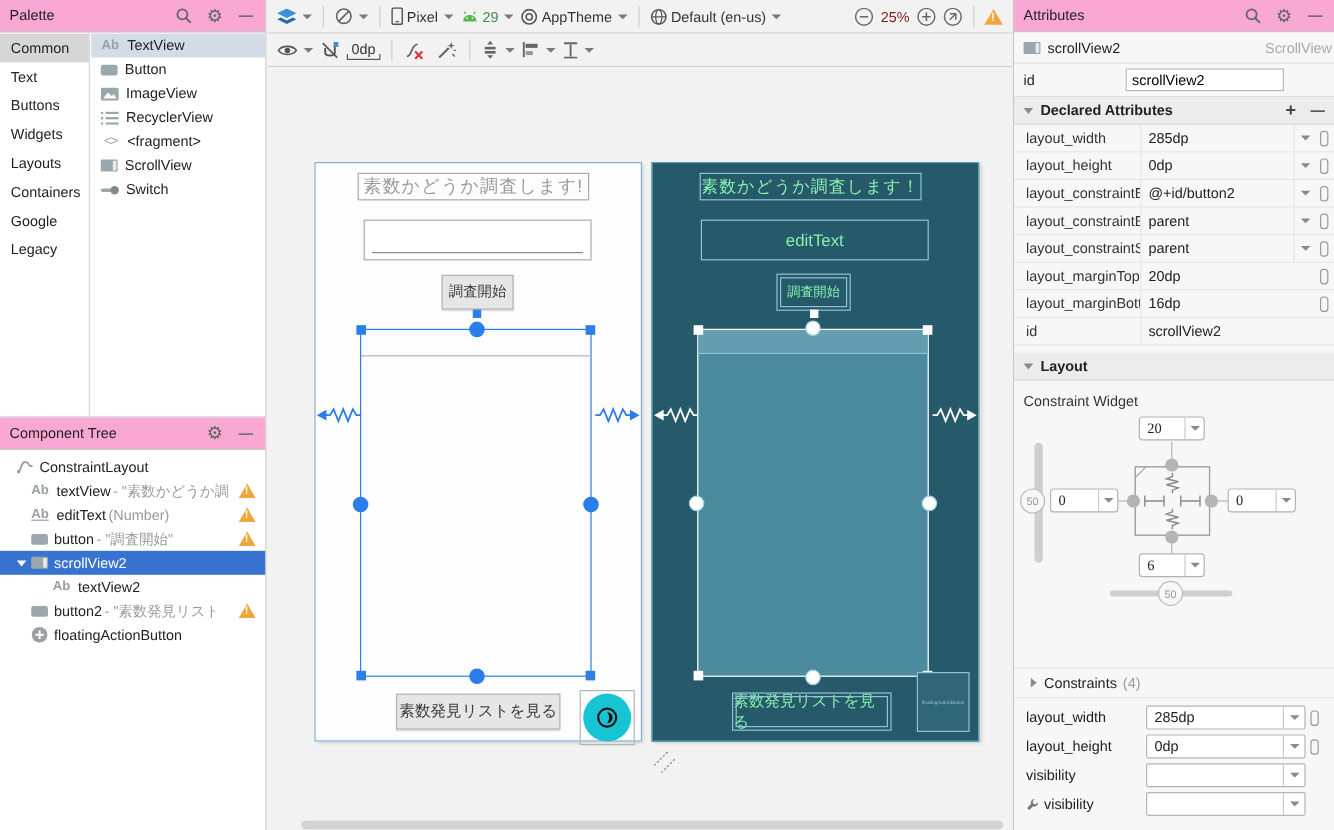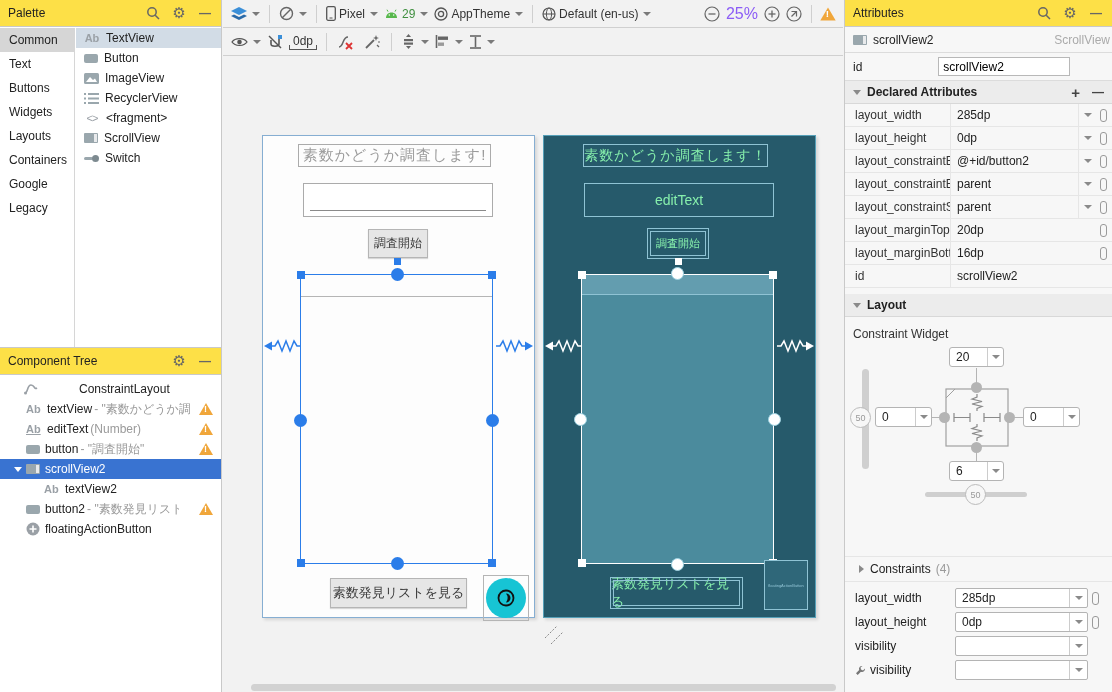--- a/index.html
+++ b/index.html
@@ -1,19 +1,19 @@
 <!DOCTYPE html>
 <html><head>
 <meta charset="utf-8">
 <style>
   * { margin:0; padding:0; box-sizing:border-box; }
   html,body { width:1112px; height:692px; overflow:hidden; }
   body { font-family:"Liberation Sans", sans-serif; font-size:12px; color:#222; background:#f2f2f2; }
   .app { position:relative; width:1112px; height:692px; background:#f2f2f2; }
-  .panel-header { height:27px; background:#fde047; border-bottom:1px solid #c9c9c9; display:flex; align-items:center; padding:0 8px; font-size:12px; color:#222; }
+  .panel-header { height:27px; background:#f9a8d4; border-bottom:1px solid #c9c9c9; display:flex; align-items:center; padding:0 8px; font-size:12px; color:#222; }
   .hdr-icons { margin-left:auto; display:flex; align-items:center; gap:10px; color:#666; }
   .icon-btn { width:16px; height:16px; display:flex; align-items:center; justify-content:center; color:#666; }
   svg { display:block; }
 
   
   .left-panel { position:absolute; left:0; top:0; width:222px; height:692px; background:#fff; border-right:1px solid #c9c9c9; }
   .palette { position:absolute; left:0; top:0; width:100%; height:347px; }
   .pal-cats { position:absolute; left:0; top:28px; width:75px; bottom:0; background:#fff; border-right:1px solid #d6d6d6; }
   .pal-cat { height:24px; line-height:24px; padding-left:9px; cursor:default; }
   .pal-cat.sel { background:#d6d6d6; }
@@ -28,34 +28,34 @@
   .mini-switch { width:15px; height:8px; position:relative; }
   .mini-switch::before { content:""; position:absolute; left:0; top:3px; width:9px; height:3px; background:#9aa7ad; border-radius:2px; }
   .mini-switch::after { content:""; position:absolute; right:0; top:1px; width:7px; height:7px; background:#7d8a90; border-radius:50%; }
   .frag { color:#9aa0a6; font-size:11px; width:16px; text-align:center; letter-spacing:-1px; }
 
   .comp-tree { position:absolute; left:0; top:347px; width:100%; bottom:0; background:#fff; }
   .tree-rows { padding-top:4px; }
   .tree-row { height:20px; display:flex; align-items:center; font-size:12px; position:relative; }
   .tree-row .wtri { position:absolute; right:8px; }
   .tree-row.sel { background:#3973d1; color:#fff; }
-  .tree-ind1 { padding-left:26px; } .tree-ind0 { padding-left:24px;gap:36px; } .tree-ind2 { padding-left:44px; }
+  .tree-ind1 { padding-left:26px; } .tree-ind0 { padding-left:14px; } .tree-ind2 { padding-left:44px; }
   .tree-suffix { color:#9a9a9a; margin-left:2px; white-space:nowrap; overflow:hidden; }
   .tree-icon { margin-right:5px; display:flex; align-items:center; }
   .exp { width:0; height:0; border-left:4px solid transparent; border-right:4px solid transparent; border-top:5px solid #fff; margin:0 4px 0 -14px; }
   .warn-tri { width:0; height:0; border-left:7px solid transparent; border-right:7px solid transparent; border-bottom:12px solid #f0a63a; position:relative; }
   .warn-tri::after { content:"!"; position:absolute; left:-2px; top:1px; font-size:9px; font-weight:bold; color:#fff; }
 
   
   .center { position:absolute; left:223px; top:0; width:620px; height:692px; }
   .tb { height:28px; background:#f2f2f2; border-bottom:1px solid #d0d0d0; display:flex; align-items:center; gap:6px; padding:0 8px; color:#333; }
   .tb-sep { width:1px; height:18px; background:#cfcfcf; margin:0 3px; }
   .caret { width:0; height:0; border-left:4px solid transparent; border-right:4px solid transparent; border-top:4px solid #7a7a7a; margin-left:2px; }
   .tb-group { display:flex; align-items:center; gap:3px; cursor:default; }
-  .zoom-lbl { font-size:16px; color:#8b5cf6; }
+  .zoom-lbl { font-size:12px; color:#7f1d1d; }
   .marg { font-size:12px; border-bottom:1px solid #555; padding:0 4px 1px; position:relative; }
   .marg::before,.marg::after { content:""; position:absolute; bottom:0; width:1px; height:4px; background:#555; }
   .marg::before{left:0;} .marg::after{right:0;}
 
   
   .surface { position:absolute; left:0; top:56px; right:0; bottom:0; background:#f2f2f2; overflow:hidden; }
   .phone { position:absolute; top:79px; width:273px; height:483px; }
   .design-phone { left:39px; background:#fdfdfd; border:1px solid #86aed2; box-shadow:2px 2px 3px rgba(0,0,0,.12); }
   .bp-phone { left:320px; background:#265a6b; border:1px solid #56a0b8; box-shadow:2px 2px 3px rgba(0,0,0,.12); }
   .d-box { position:absolute; border:1px solid #ababab; color:#9b9b9b; display:flex; align-items:center; justify-content:center; }
@@ -101,21 +101,21 @@
   .attr-label { width:105px; padding-left:10px; color:#333; white-space:nowrap; overflow:hidden; flex:none; }
   .attr-val { flex:1; padding-left:6px; border-left:1px solid #e6e6e6; color:#222; height:100%; display:flex; align-items:center; white-space:nowrap; overflow:hidden; }
   .dd-arr { width:18px; height:100%; display:flex; align-items:center; justify-content:center; border-left:1px solid #e6e6e6; flex:none; }
   .dd-arr::after { content:""; width:0; height:0; border-left:4px solid transparent; border-right:4px solid transparent; border-top:4px solid #8a8a8a; }
   .flag { width:7px; height:13px; border:1px solid #9a9a9a; border-radius:3px; margin:0 5px 0 4px; flex:none; }
   .spacer-flag { width:16px; flex:none; }
 
   .cw-label { padding:10px 0 0 8px; color:#333; }
   .cw-area { position:relative; height:215px; }
   .combo { position:absolute; height:20px; background:#fff; border:1px solid #b4b4b4; border-radius:3px; display:flex; align-items:center; font-size:12px; }
-  .combo .cval { padding:0 6px; flex:1; }
+  .combo .cval { padding:0 6px; flex:1;font-family:Liberation Serif, serif; }
   .combo .cdd { width:16px; height:100%; border-left:1px solid #ccc; display:flex; align-items:center; justify-content:center; }
   .combo .cdd::after { content:""; width:0; height:0; border-left:4px solid transparent; border-right:4px solid transparent; border-top:4px solid #8a8a8a; }
   .vslider { position:absolute; left:17px; top:28px; width:7px; height:100px; background:#cfcfcf; border-radius:4px; }
   .hslider { position:absolute; left:80px; top:151px; width:102px; height:5px; background:#cfcfcf; border-radius:3px; }
   .bias-badge { position:absolute; width:21px; height:21px; border:1px solid #bbb; border-radius:50%; background:#f7f7f7; color:#9a9a9a; font-size:9px; display:flex; align-items:center; justify-content:center; }
   .cw-square { position:absolute; left:100px; top:47px; width:64px; height:59px; }
   .cw-anchor { position:absolute; width:11px; height:11px; border-radius:50%; background:#b4b4b4; }
   .cline { position:absolute; background:#b4b4b4; }
 
   .combo2 { height:20px; background:#fff; border:1px solid #b4b4b4; border-radius:2px; display:flex; align-items:center; font-size:12px; width:133px; }

